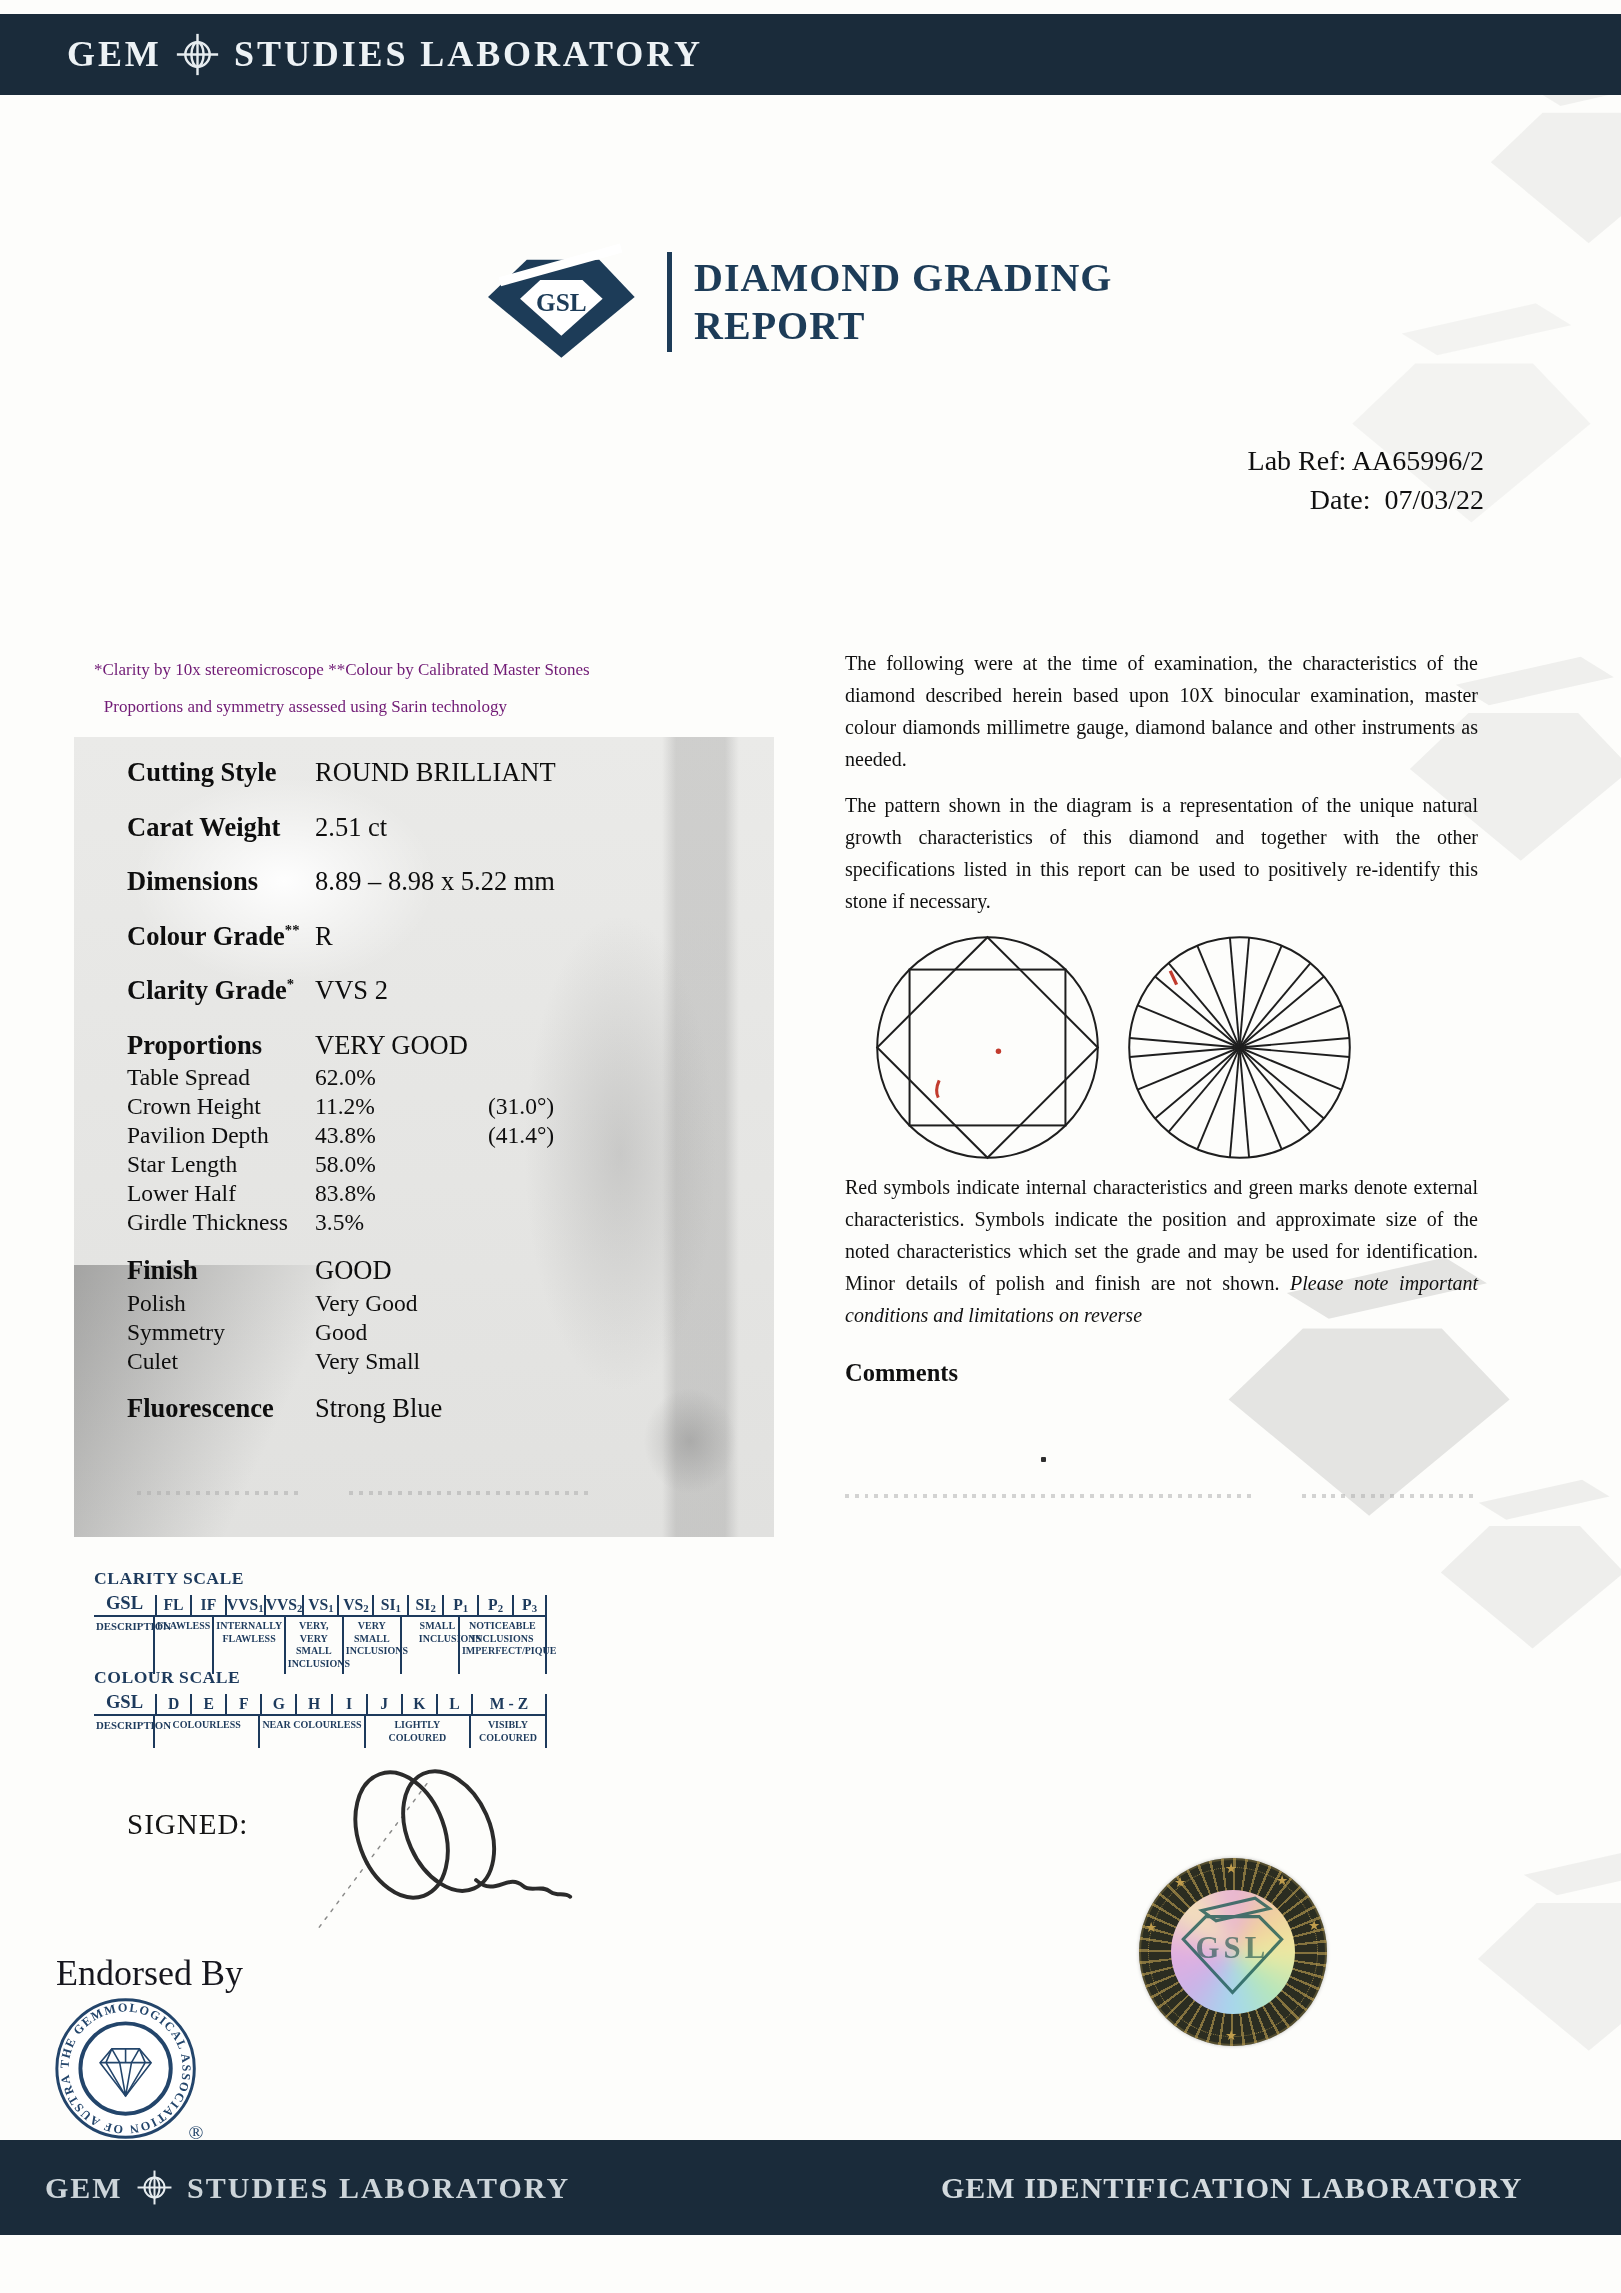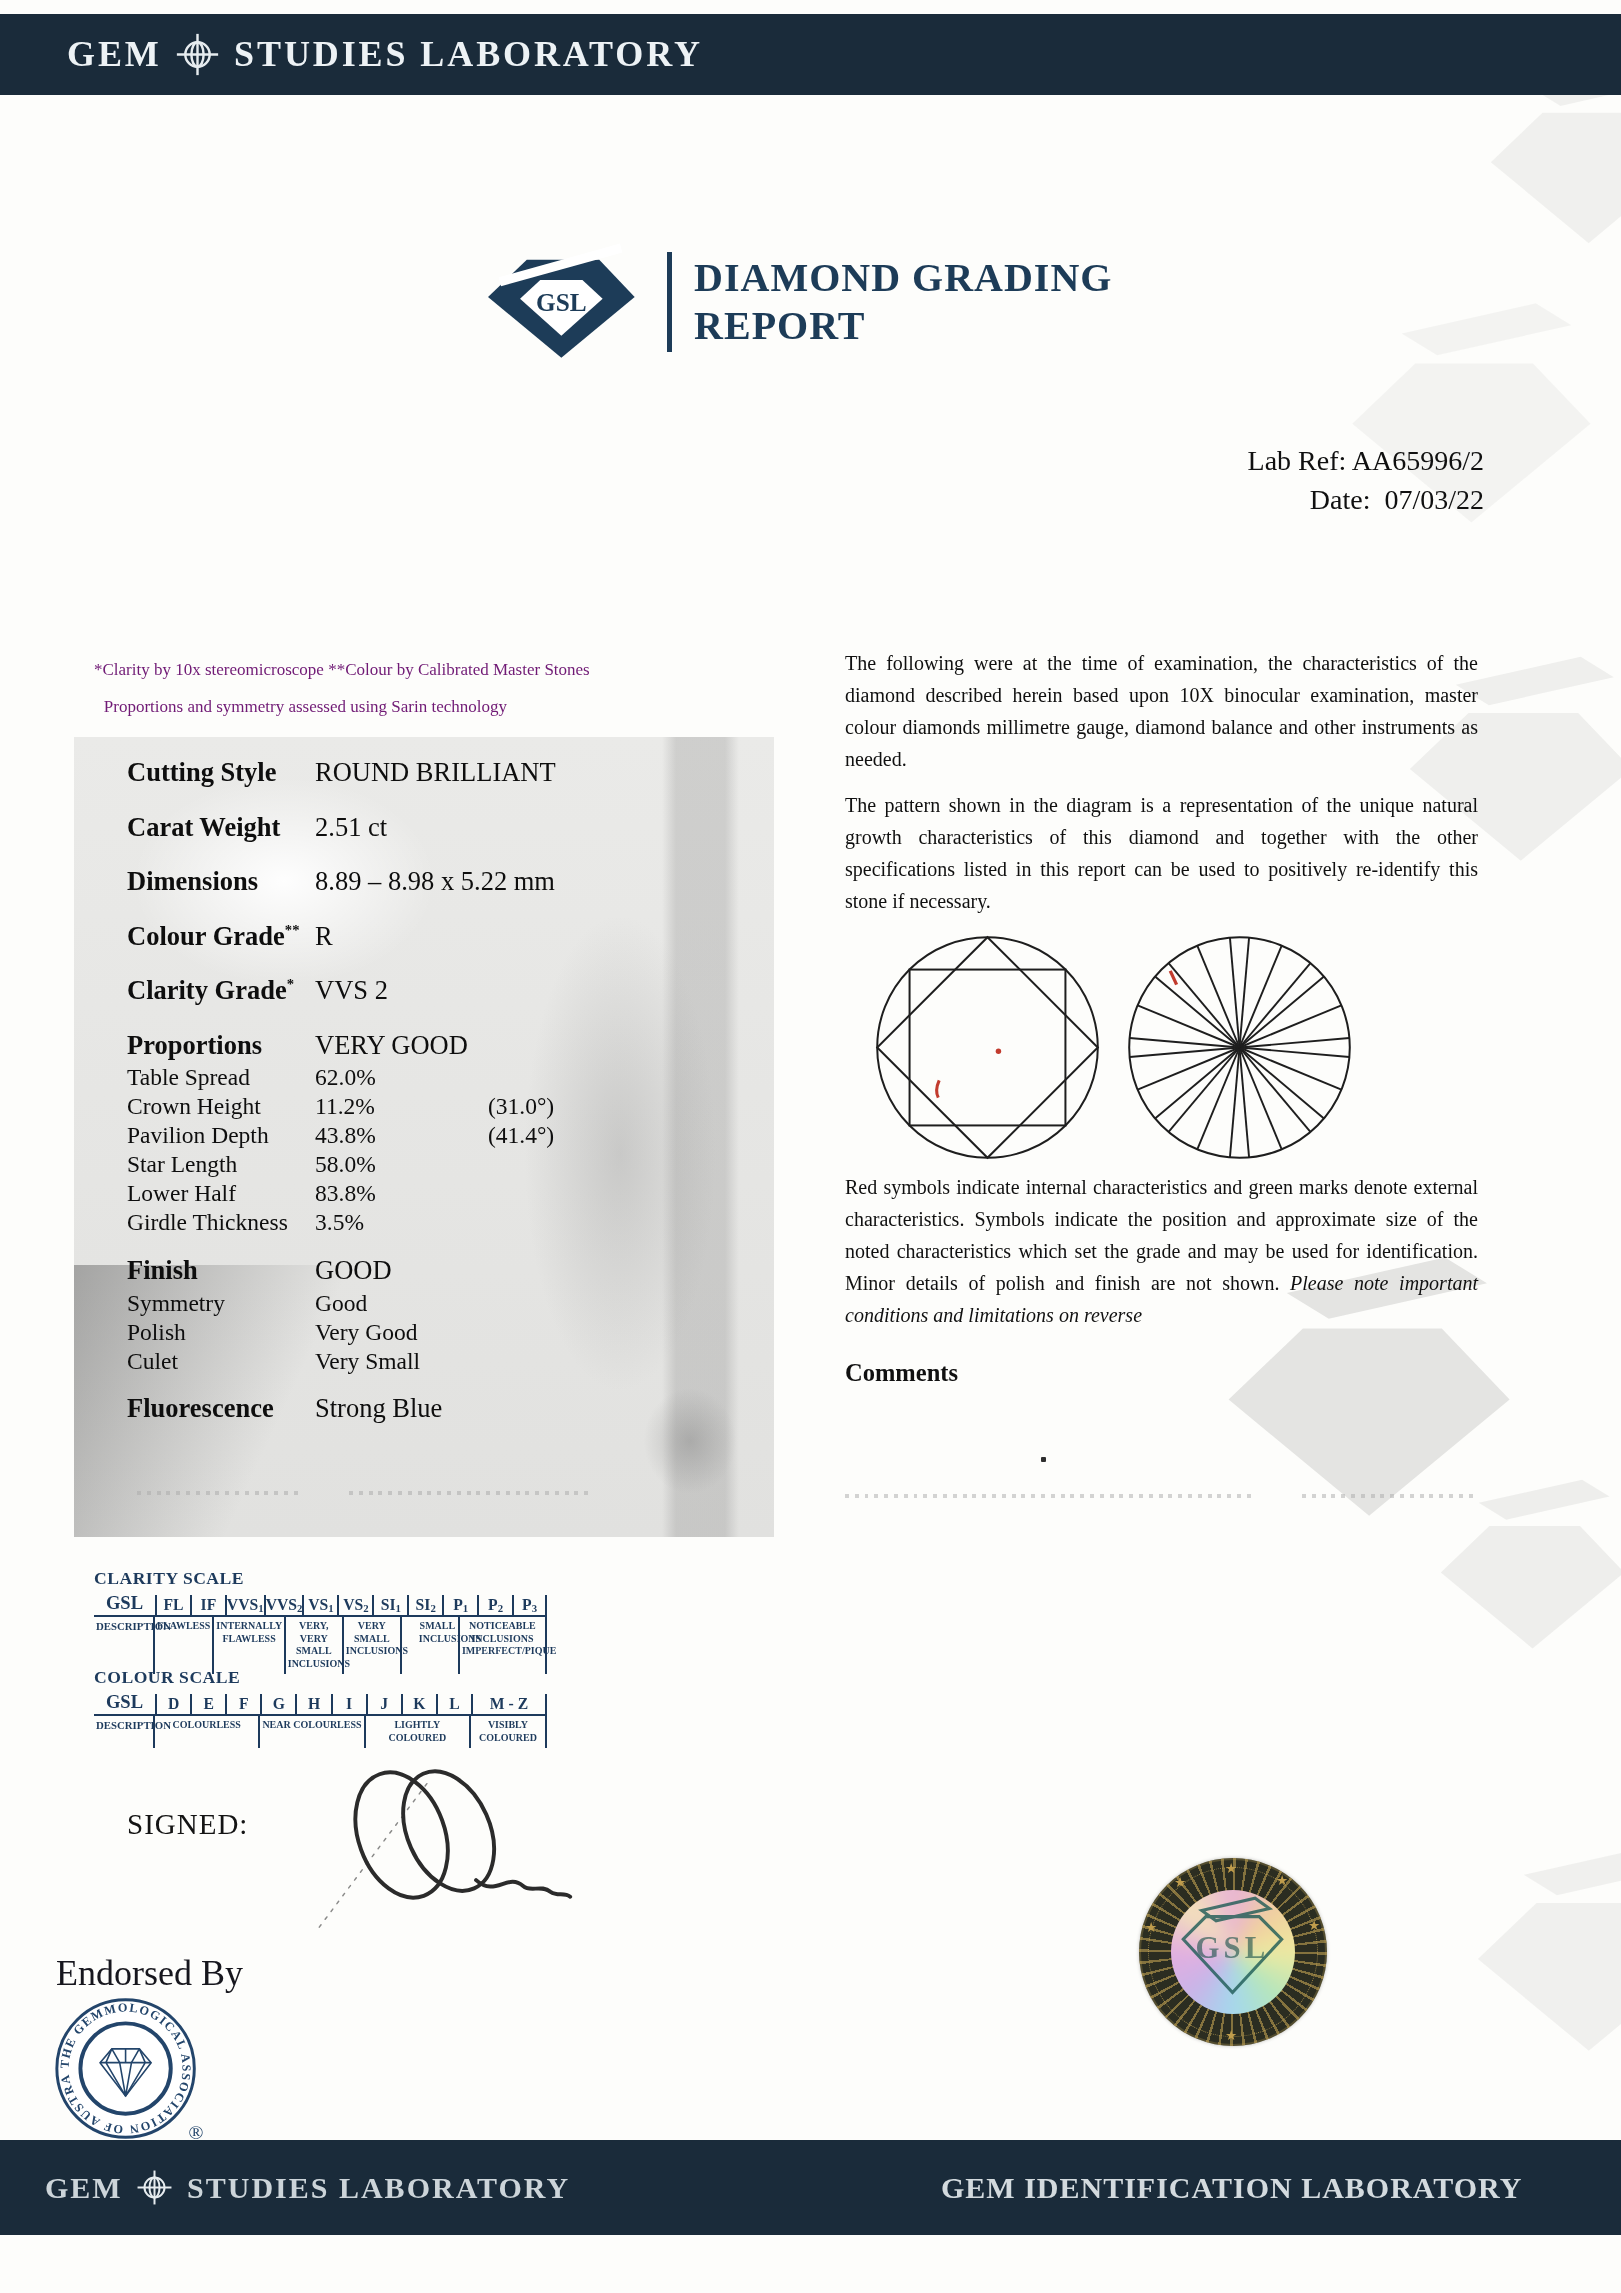--- a/index.html
+++ b/index.html
@@ -236,26 +236,26 @@
       </div>
       <div class="spec-row sub">
         <span class="spec-label">Girdle Thickness</span>
         <span class="spec-value">3.5%</span>
       </div>
       <div class="spec-row section">
         <span class="spec-label">Finish</span>
         <span class="spec-value">GOOD</span>
       </div>
       <div class="spec-row sub">
+        <span class="spec-label">Polish</span>
+        <span class="spec-value">Very Good</span>
+      </div>
+      <div class="spec-row sub">
         <span class="spec-label">Symmetry</span>
         <span class="spec-value">Good</span>
-      </div>
-      <div class="spec-row sub">
-        <span class="spec-label">Polish</span>
-        <span class="spec-value">Very Good</span>
       </div>
       <div class="spec-row sub">
         <span class="spec-label">Culet</span>
         <span class="spec-value">Very Small</span>
       </div>
       <div class="spec-row section">
         <span class="spec-label">Fluorescence</span>
         <span class="spec-value">Strong Blue</span>
       </div>
     </div>

